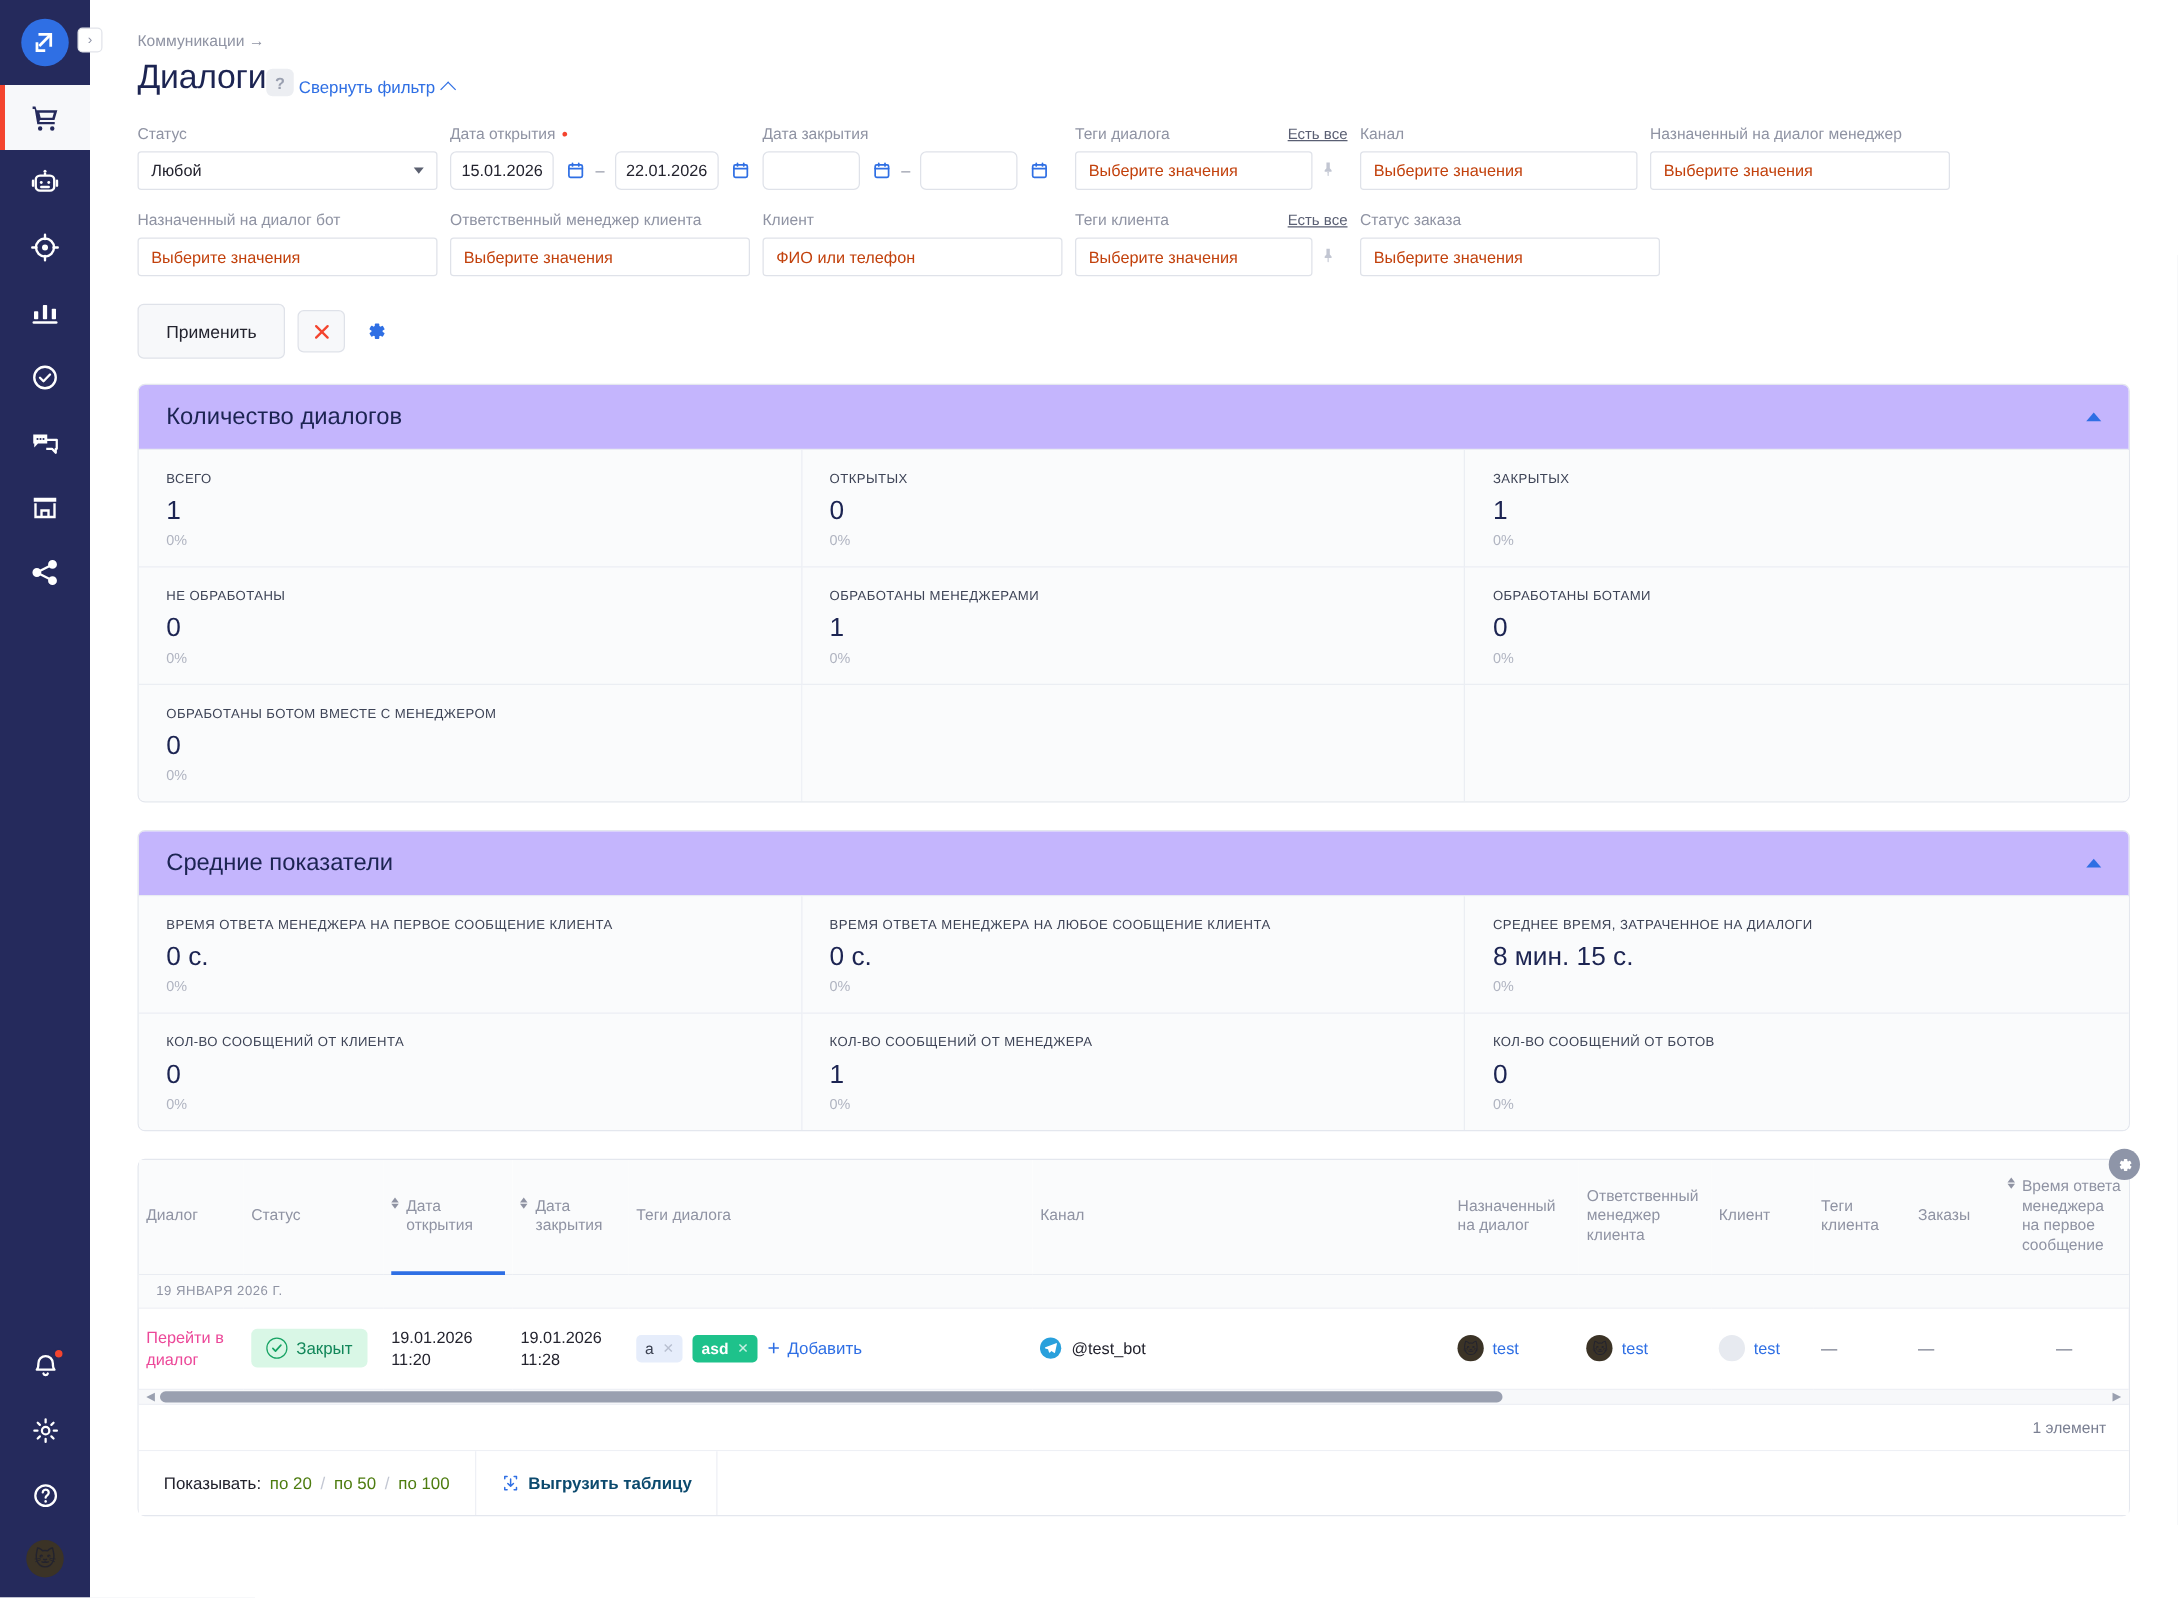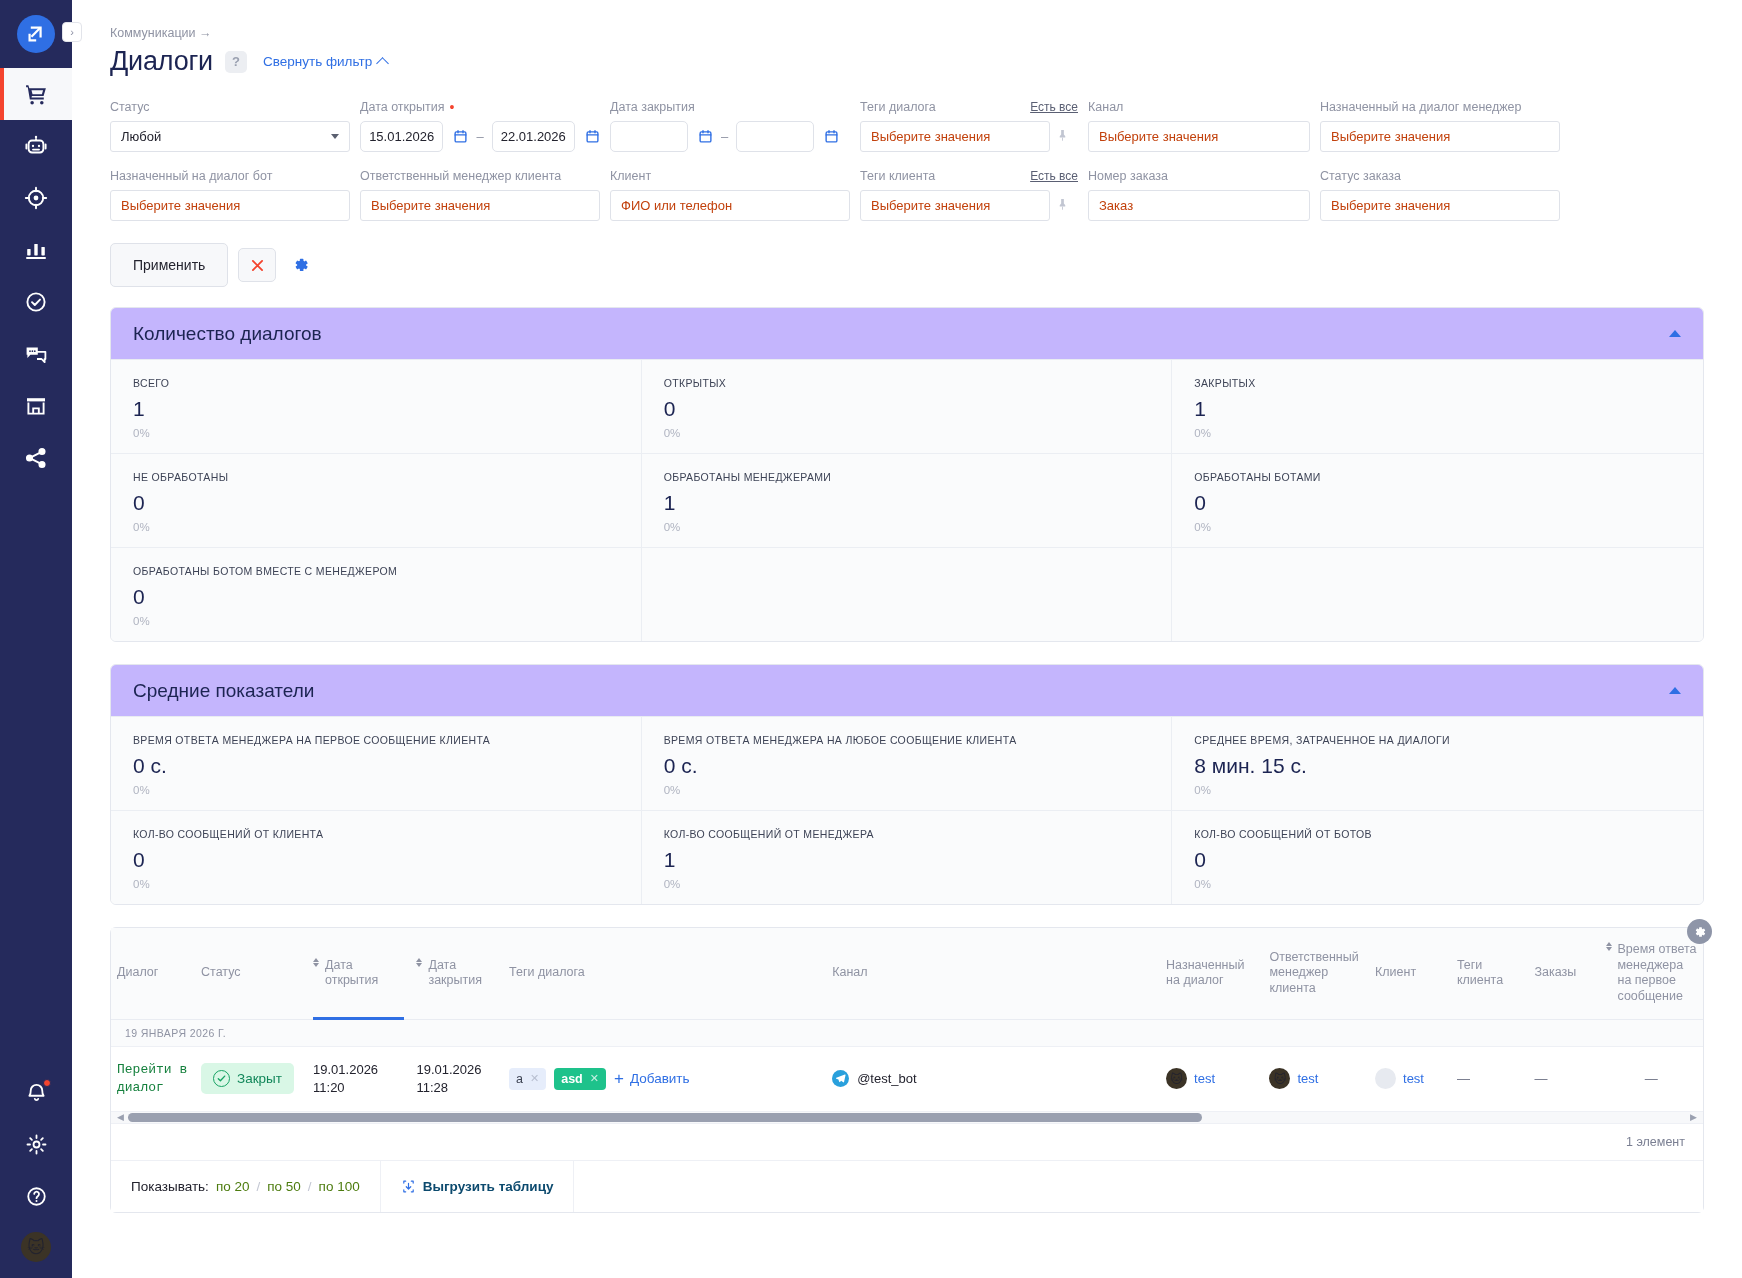--- a/index.html
+++ b/index.html
@@ -65,21 +65,21 @@
 
   
   .main {
     flex: 1 1 auto; height: 1278px; overflow: hidden;
     background: #ffffff; position: relative;
   }
   .page-scroll { padding: 0 0 0 0; height: 1278px; }
 
   .header { padding: 26px 38px 0 38px; }
   .breadcrumb { font-size: 12.5px; color: #8f93a3; margin-bottom: 6px; }
-  .title-row { display: flex; align-items: center; gap: 12px; }
+  .title-row { display: flex; align-items: flex-end; }
   h1.page-title {
     margin: 0; font-size: 27px; font-weight: 400; color: #1c2452;
     letter-spacing: -0.2px;
   }
   .help-badge {
     width: 22px; height: 22px; border-radius: 5px;
     background: #eceef2; color: #9aa0b0;
     display: flex; align-items: center; justify-content: center;
     font-size: 13px; font-weight: 700;
   }
@@ -217,21 +217,21 @@
 
   tr.group-row td {
     background: #fafbfc; font-size: 10.5px; color: #8f93a3;
     letter-spacing: 0.4px; text-transform: uppercase;
     padding: 7px 14px; border-bottom: 1px solid #eef0f5;
   }
   tbody td {
     font-size: 13px; color: #23232e; padding: 14px 6px;
     vertical-align: middle; border-bottom: 1px solid #eef0f5;
   }
-  .go-link { color: #15803d; cursor: pointer; line-height: 1.35; font-family: Liberation Mono, monospace; }
+  .go-link { color: #ec4899; cursor: pointer; line-height: 1.35; }
   .status-pill {
     display: inline-flex; align-items: center; gap: 7px;
     background: #d9f7e6; color: #12875a; border-radius: 5px;
     padding: 7px 12px; font-size: 13.5px;
   }
   .check-circ {
     width: 17px; height: 17px; border-radius: 50%;
     border: 1.6px solid #17a364; display: inline-flex;
     align-items: center; justify-content: center;
   }
@@ -550,24 +550,20 @@
               <div class="finput ph" style="width:190px">Выберите значения</div>
               <span class="pin">
                 <svg width="13" height="15" viewBox="0 0 24 24" fill="currentColor">
                   <path d="M9.5 2h5v8.2l2.6 3.1v2.2H6.9v-2.2L9.5 10.2z"></path>
                   <rect x="11.2" y="15.5" width="1.6" height="6.3" rx="0.6"></rect>
                 </svg>
               </span>
             </div>
           </div>
 
-          <div class="fcell" style="width:222px">
-            <div class="flabel">Номер заказа</div>
-            <div class="finput ph">Заказ</div>
-          </div>
 
           <div class="fcell" style="width:240px">
             <div class="flabel">Статус заказа</div>
             <div class="finput ph">Выберите значения</div>
           </div>
         </div>
 
         <div class="f-actions">
           <button class="btn-apply">Применить</button>
           <div class="btn-icon">

